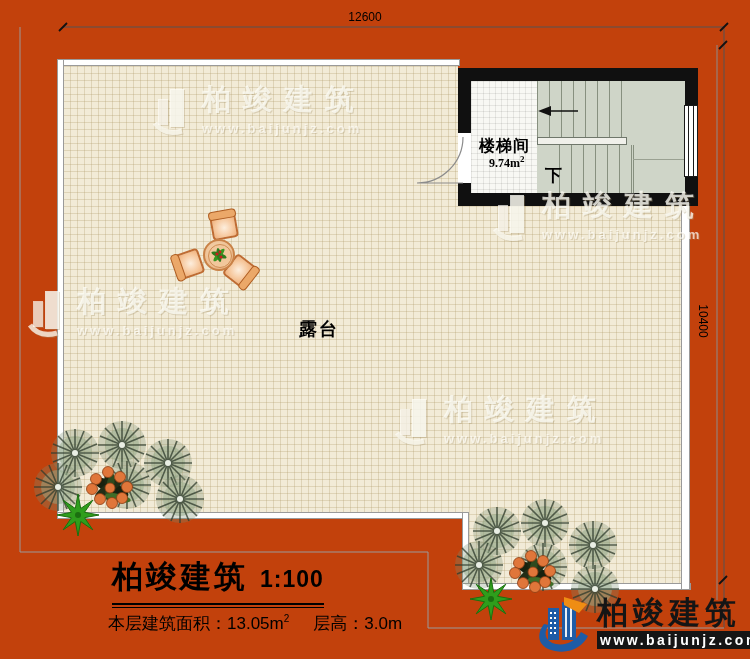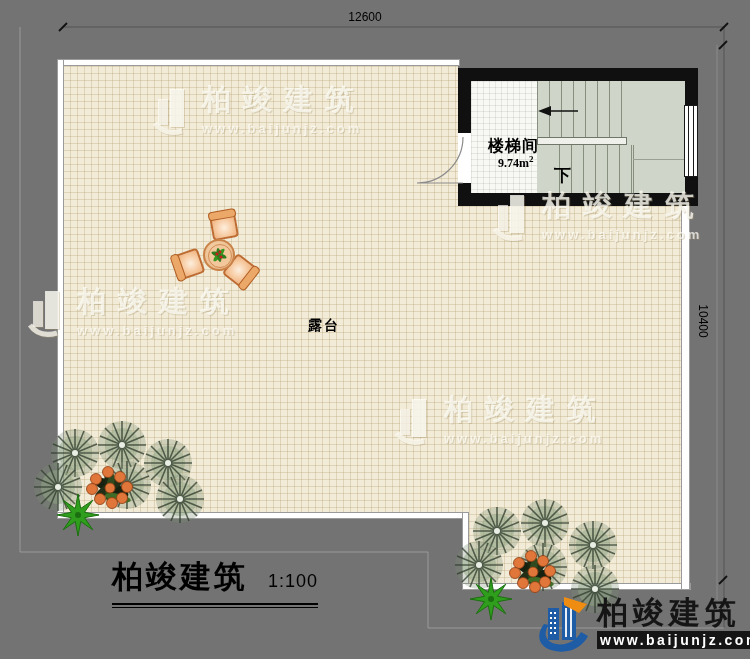--- a/index.html
+++ b/index.html
@@ -1,16 +1,16 @@
 <!DOCTYPE html>
 <html><head>
 <meta charset="utf-8">
 <style>
   html,body { margin:0; padding:0; background:#fff; }
-  .canvas { position:relative; width:750px; height:659px; background:#737373;
+  .canvas { position:relative; width:750px; height:659px; background:#c2410c;
             font-family:"Liberation Sans", sans-serif; overflow:hidden; }
 
   
   .terrace { position:absolute; left:63px; top:66px; width:618px; height:518px;
     background-color:#f2ebd7;
     background-image:
       linear-gradient(rgba(176,156,108,.30) 1px, transparent 1px),
       linear-gradient(90deg, rgba(176,156,108,.30) 1px, transparent 1px);
     background-size:7px 7px;
     clip-path: polygon(0 0,395px 0,395px 140px,618px 140px,618px 518px,405px 518px,405px 446px,0 446px);
@@ -35,21 +35,21 @@
   .treads-down { position:absolute; left:22px; top:64px; width:74px; height:48px;
     background:repeating-linear-gradient(90deg,#87907f 0 1px, transparent 1px 12px); }
   .stair-edge-v { position:absolute; left:96px; top:64px; width:1px; height:48px; background:#87907f; }
   .stair-edge-h { position:absolute; left:96px; top:78px; width:52px; height:1px; background:#9aa192; }
   .stair-window { position:absolute; left:226px; top:37px; width:14px; height:72px;
     background:#fff; border:1px solid #1a1a1a; box-sizing:border-box;
     background-image:linear-gradient(90deg, transparent 0 3px, #1a1a1a 3px 4px, transparent 4px 8px, #1a1a1a 8px 9px, transparent 9px); }
   .door-gap { position:absolute; left:0px; top:65px; width:13px; height:50px; background:#fff; }
 
   
-  .lbl { position:absolute; color:#000; font-weight:bold; z-index:50; white-space:nowrap;padding-left:9px; }
+  .lbl { position:absolute; color:#000; font-weight:bold; z-index:50; white-space:nowrap; }
   .lbl sup { font-size:9px; }
 
   
   .table { position:absolute; left:203px; top:239px; width:32px; height:32px; border-radius:50%;
     background:radial-gradient(circle at 45% 40%, #f8dcb6 0%, #eec094 60%, #e2a878 100%);
     border:2px solid #c98247; box-sizing:border-box; z-index:26; }
   .table-inner { position:absolute; left:3px; top:3px; width:22px; height:22px; border-radius:50%;
     border:1px solid #cf8d54; background:#f1c79b; }
   .chair { position:absolute; width:26px; height:26px; border-radius:4px;
     background:radial-gradient(circle at 50% 58%, #fdeedd 0%, #f6c79c 55%, #eda368 100%);
@@ -67,21 +67,21 @@
   .dim-text { position:absolute; font-size:12px; color:#000; text-align:center; z-index:42; }
 
   
   .overlay { position:absolute; left:0; top:0; z-index:40; pointer-events:none; }
   .plants { position:absolute; z-index:30; overflow:visible; }
 
   
   .title-wrap { position:absolute; left:112px; top:556px; z-index:60; }
   .title-row { font-size:31px; font-weight:bold; color:#000; letter-spacing:3px;
     border-bottom:2px solid #000; padding-bottom:5px; white-space:nowrap; }
-  .title-row .scale { font-weight:normal; font-size:18px; letter-spacing:1px; margin-left:20px; }
+  .title-row .scale { font-weight:bold; font-size:23px; letter-spacing:1px; margin-left:12px; }
   .title-underline2 { height:1px; background:#000; margin-top:2px; }
   .stats { position:absolute; left:108px; top:612px; font-size:17px; color:#000; z-index:60; white-space:nowrap; }
   .stats sup { font-size:10px; }
   .stats .gap { display:inline-block; width:24px; }
 
   
   .logo { position:absolute; left:531px; top:592px; display:flex; align-items:center; gap:6px; z-index:60; }
   .logo-col { display:flex; flex-direction:column; }
   .logo-name { font-size:31px; font-weight:900; color:#151515; letter-spacing:5px; line-height:1.05; white-space:nowrap; }
   .logo-bar { background:#151515; color:#fff; font-size:14px; font-weight:bold; letter-spacing:2.5px;
@@ -243,32 +243,35 @@
       <rect x="8" y="18" width="10" height="26" fill="rgba(253,252,246,.7)"></rect>
       <rect x="20" y="8" width="14" height="38" fill="rgba(253,252,246,.8)"></rect>
       <path d="M5,42 Q14,55 32,50" stroke="rgba(253,252,246,.75)" stroke-width="5" fill="none"></path>
     </svg>
     <div class="wm-text">
         <div class="wm-name">柏竣建筑</div>
     <div class="wm-url">www.baijunjz.com</div>
       </div>
   </div>
 
-  <div class="lbl" style="left:299px; top:317px; font-size:14px; letter-spacing:2px;">露台</div>
+  <div class="lbl" style="left:299px; top:317px; font-size:18px; letter-spacing:2px;">露台</div>
   <div class="lbl" style="left:479px; top:136px; font-size:16px; letter-spacing:1px;">楼梯间</div>
   <div class="lbl" style="left:489px; top:154px; font-size:12px;font-family:Liberation Serif, serif;">
     <span>9.74m</span><sup>2</sup>
   </div>
   <div class="lbl" style="left:545px; top:164px; font-size:17px;">下</div>
 
   <div class="title-wrap">
     <div class="title-row">
       <span>柏竣建筑</span><span class="scale">1:100</span>
     </div>
     <div class="title-underline2"></div>
+  </div>
+  <div class="stats">
+    <span>本层建筑面积：</span><span>13.05m</span><sup>2</sup><span class="gap"></span><span>层高：</span><span>3.0m</span>
   </div>
 
   <div class="logo">
     <svg width="60" height="62" viewBox="0 0 60 62">
       <path d="M13,32 C4,44 8,56 24,59 C40,62 52,54 57,44 L50,40 C45,49 35,54 25,52 C14,50 12,40 18,33 Z" fill="#1e5ca6"></path>
       <rect x="17" y="16" width="11" height="32" fill="#1e5ca6"></rect>
       <g fill="#fff">
           <rect x="19" y="20" width="2" height="2"></rect>
           <rect x="23" y="20" width="2" height="2"></rect>
       <rect x="19" y="25" width="2" height="2"></rect>

